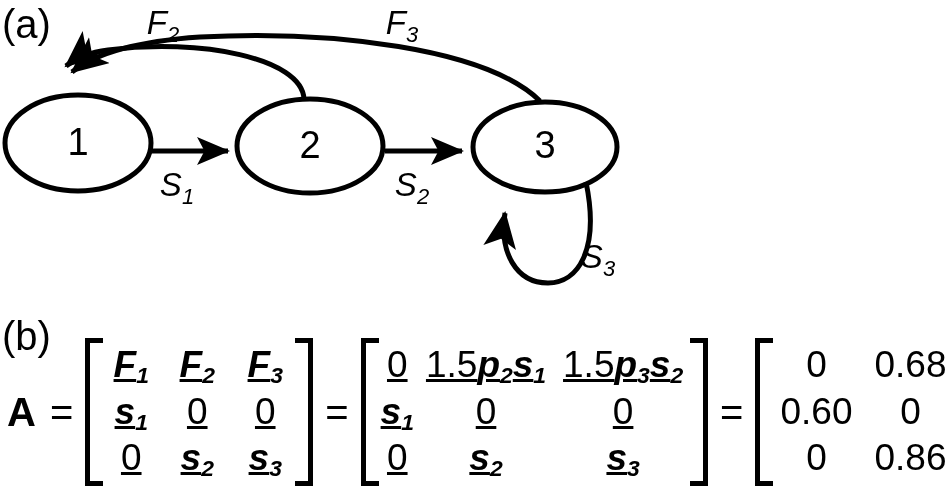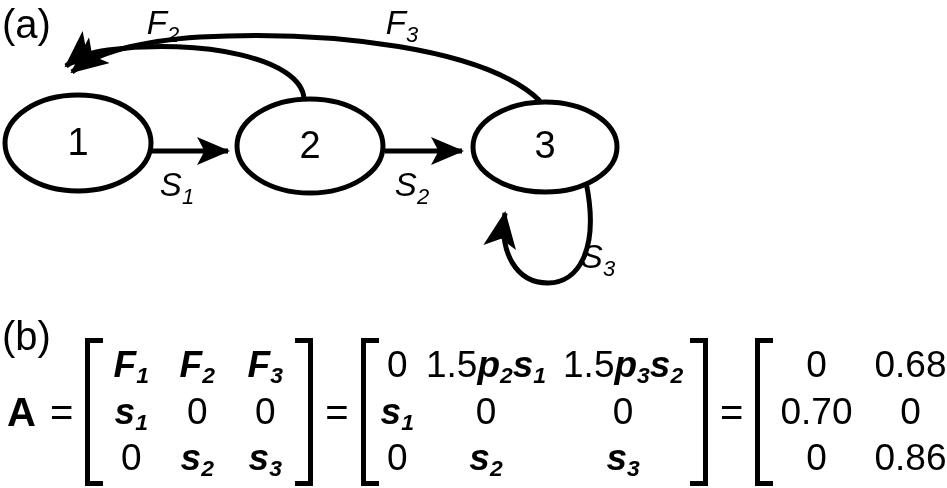--- a/index.html
+++ b/index.html
@@ -110,21 +110,21 @@
   }
   .matrix td {
     font-size: 37px;
     font-family: "Liberation Sans", sans-serif;
     text-align: center;
     vertical-align: middle;
     padding: 0 6px;
     white-space: nowrap;
     line-height: 1.05;
   }
-  .matrix.symbolic td { font-style: italic; font-weight: bold; }
+  .matrix.symbolic td { font-style: italic; font-weight: bold; text-decoration: underline; }
   .matrix.numeric td { font-style: normal; font-weight: normal; }
 
   .cell-var { font-style: italic; font-weight: bold; }
   .cell-num { font-style: normal; font-weight: normal; }
   sub {
     font-size: 0.62em;
     font-style: italic;
     font-weight: bold;
     vertical-align: -0.26em;
     line-height: 0;
@@ -252,21 +252,21 @@
   <span class="equals-sign">=</span>
 
   <div class="matrix numeric" id="matrix-C">
     <table>
       <tbody id="matrix-C-body">
           <tr>
             <td class="c0">0</td>
             <td class="c1">0.68</td>
           </tr>
           <tr>
-            <td class="c0">0.70</td>
+            <td class="c0">0.60</td>
             <td class="c1">0</td>
           </tr>
           <tr>
             <td class="c0">0</td>
             <td class="c1">0.86</td>
           </tr>
         </tbody>
     </table>
   </div>
 </div>

